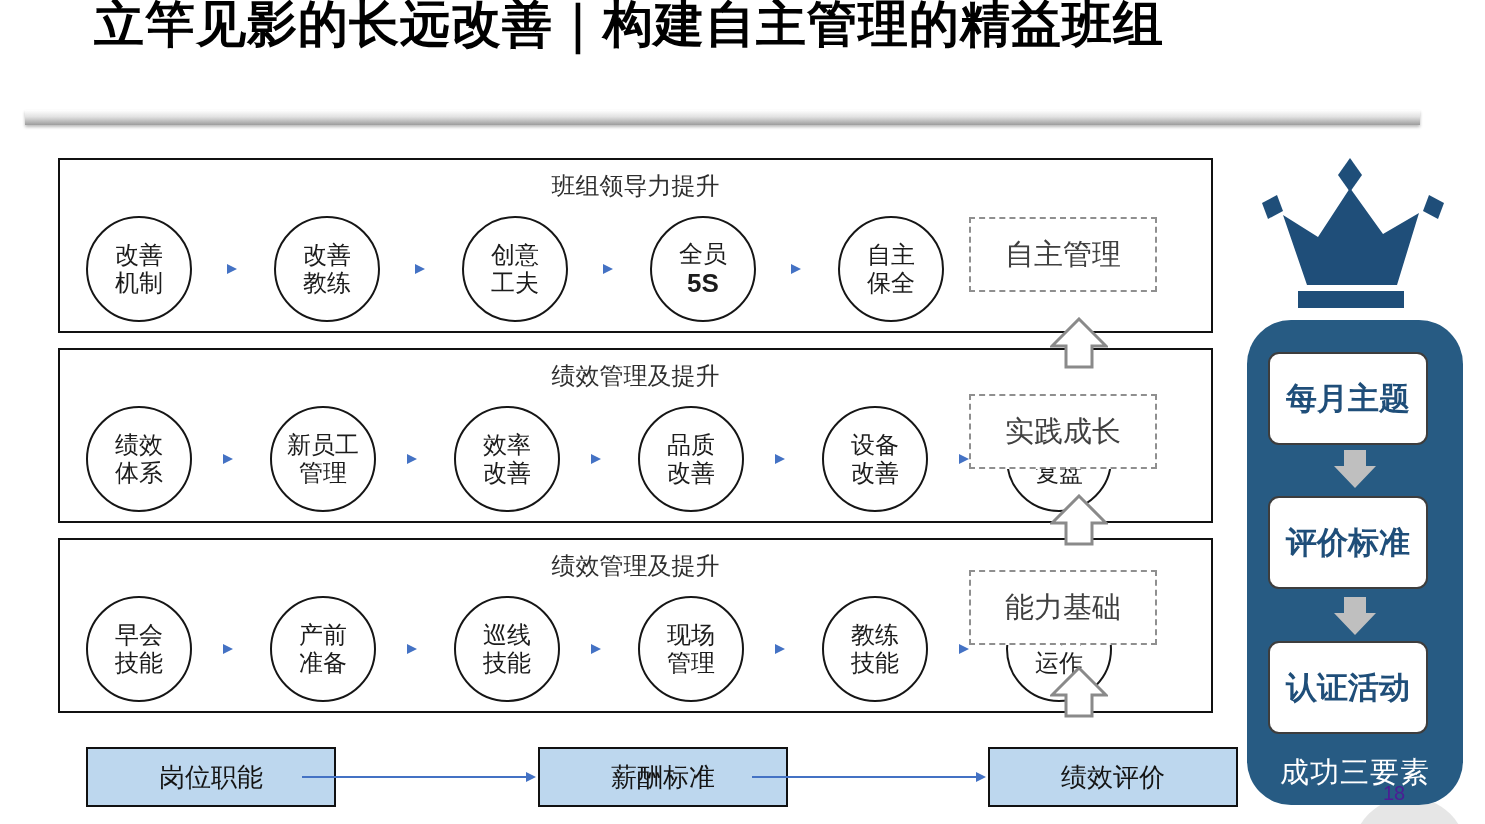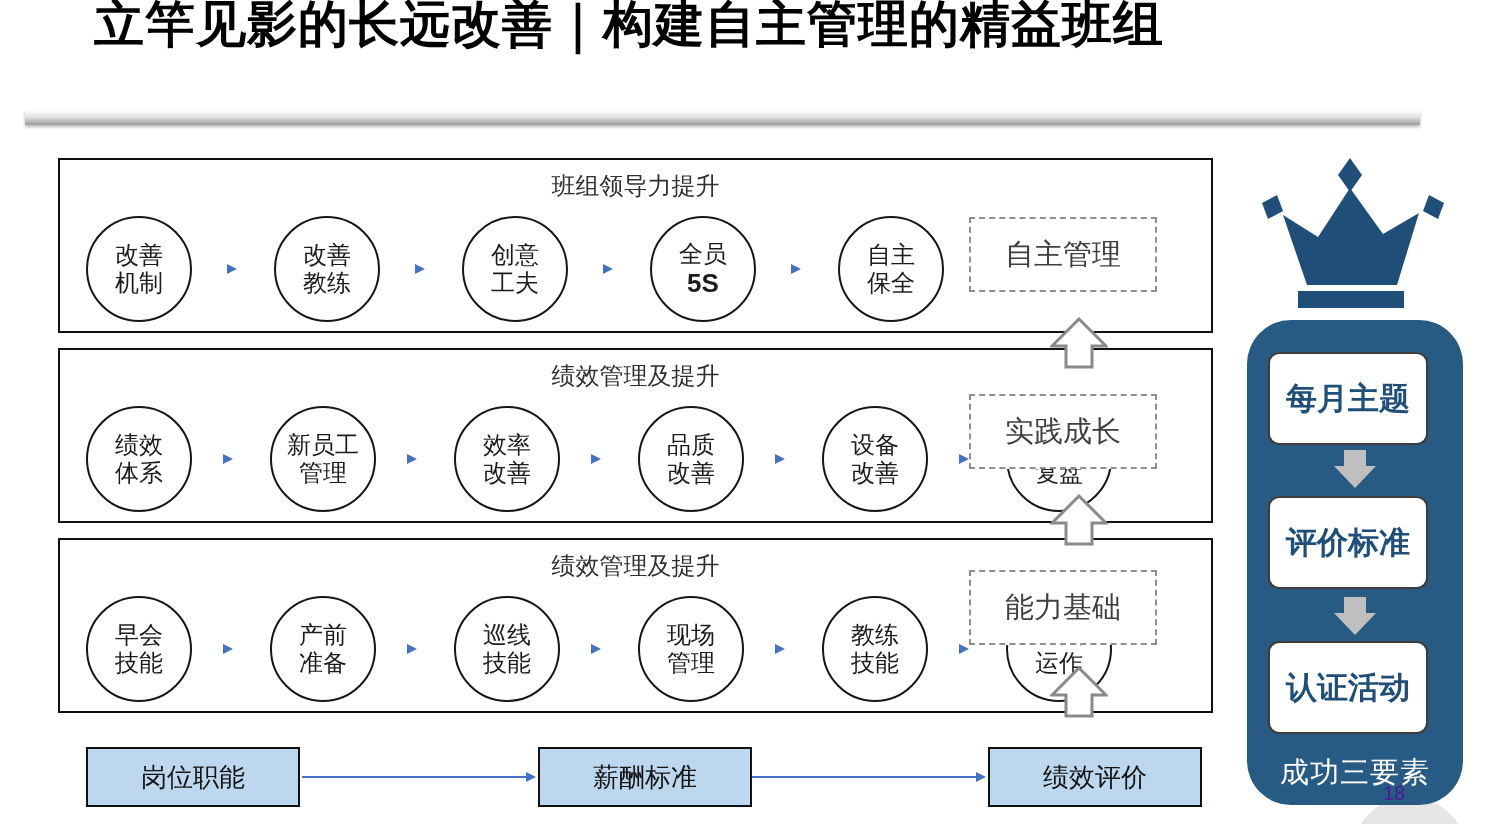--- a/index.html
+++ b/index.html
@@ -33,21 +33,21 @@
 
   .dashed-box { position:absolute; left:909px; width:188px; height:75px;
                 border:2px dashed #8f8f8f; background:#fff;
                 display:flex; align-items:center; justify-content:center;
                 font-size:29px; color:#404040; }
   .d1 { top:57px; } .d2 { top:44px; } .d3 { top:30px; }
 
   .up-arrow { position:absolute; left:1050px; z-index:5; }
   .ua1 { top:317px; } .ua2 { top:494px; } .ua3 { top:666px; }
 
-  .bottom-box { position:absolute; top:747px; width:214px; height:60px;
+  .bottom-box { position:absolute; top:747px; width:250px; height:60px;
                 background:#BDD7EE; border:2px solid #111;
                 display:flex; align-items:center; justify-content:center;
                 font-size:26px; color:#141414;text-align:right; }
   .b1 { left:86px; } .b2 { left:538px; } .b3 { left:988px; }
   .bottom-connector { position:absolute; top:776px; height:2px; background:#4472C4; }
   .bc1 { left:302px; width:232px; } .bc2 { left:752px; width:232px; }
   .bottom-connector::after { content:""; position:absolute; right:-2px; top:-4px; width:0; height:0;
                       border-left:10px solid #4472C4; border-top:5px solid transparent;
                       border-bottom:5px solid transparent; }
 

